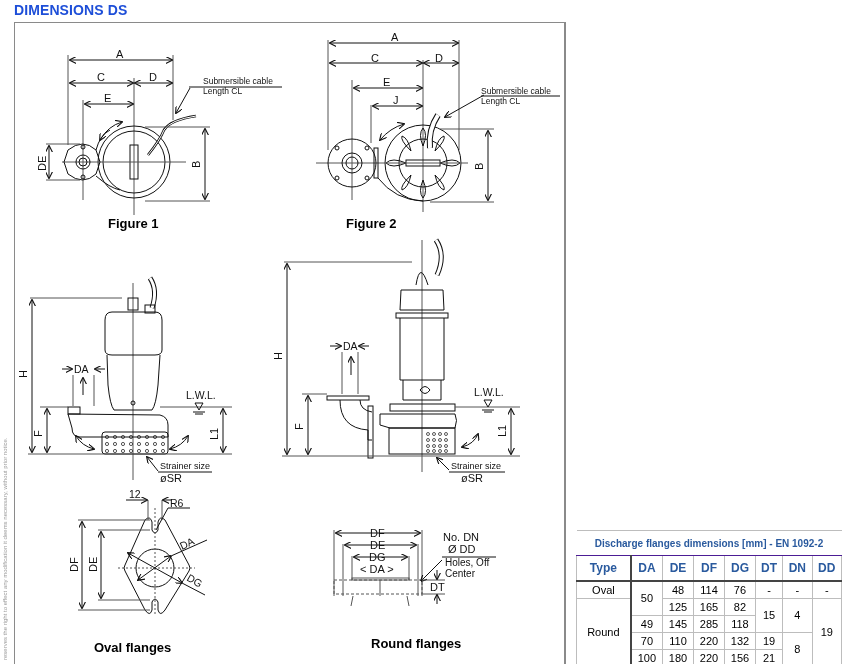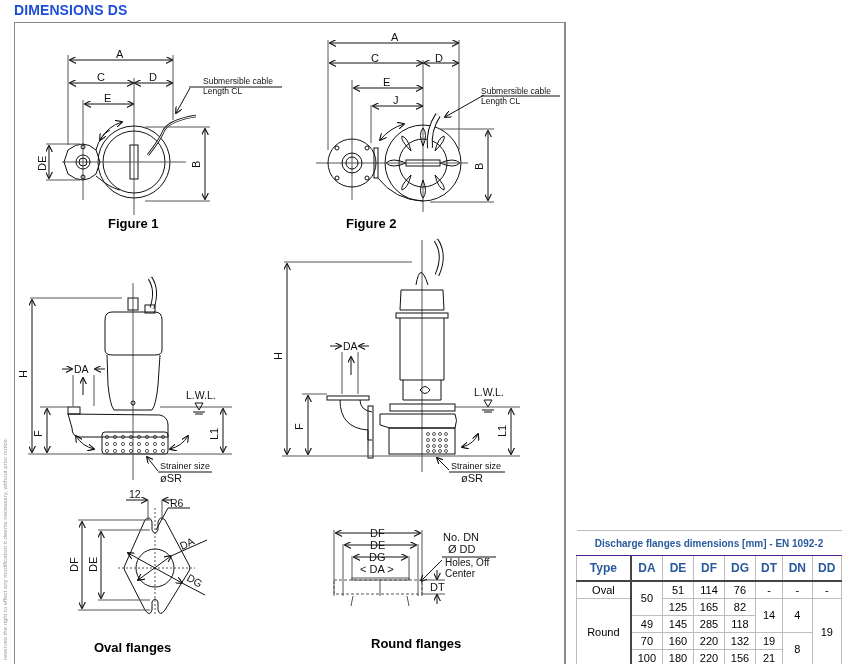--- a/index.html
+++ b/index.html
@@ -348,45 +348,45 @@
     <th>DE</th>
     <th>DF</th>
     <th>DG</th>
     <th>DT</th>
     <th>DN</th>
     <th>DD</th>
   </tr>
   <tr>
     <td class="type-col">Oval</td>
     <td rowspan="2">50</td>
-    <td>51</td>
+    <td>48</td>
     <td>114</td>
     <td>76</td>
     <td>-</td>
     <td>-</td>
     <td>-</td>
   </tr>
   <tr>
     <td rowspan="4" class="type-col">Round</td>
     <td>125</td>
     <td>165</td>
     <td>82</td>
-    <td rowspan="2">14</td>
+    <td rowspan="2">15</td>
     <td rowspan="2">4</td>
     <td rowspan="4">19</td>
   </tr>
   <tr>
     <td>49</td>
     <td>145</td>
     <td>285</td>
     <td>118</td>
   </tr>
   <tr>
     <td>70</td>
-    <td>160</td>
+    <td>110</td>
     <td>220</td>
     <td>132</td>
     <td>19</td>
     <td rowspan="2">8</td>
   </tr>
   <tr>
     <td>100</td>
     <td>180</td>
     <td>220</td>
     <td>156</td>

